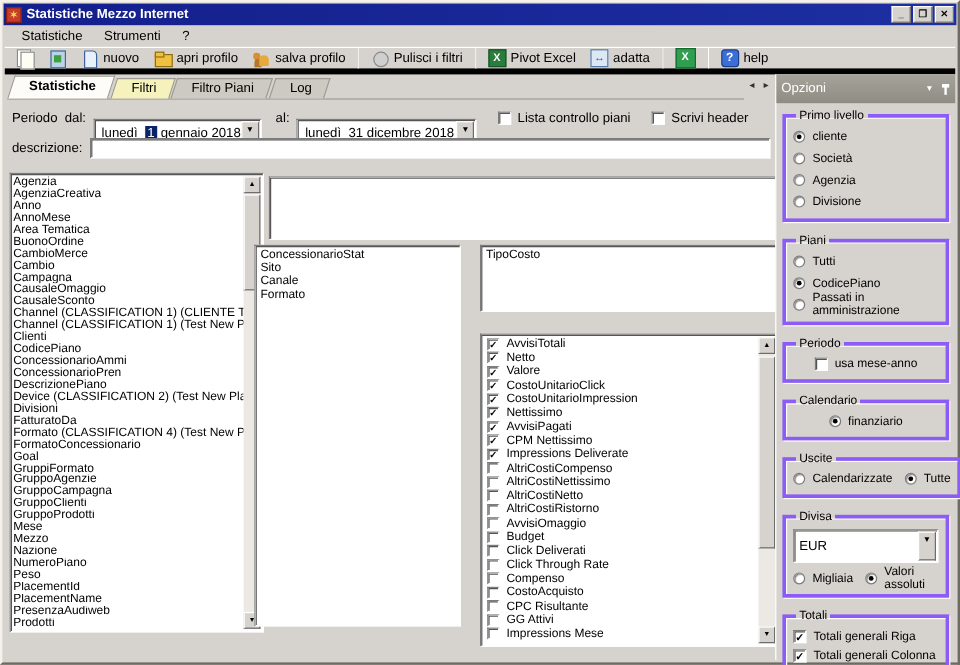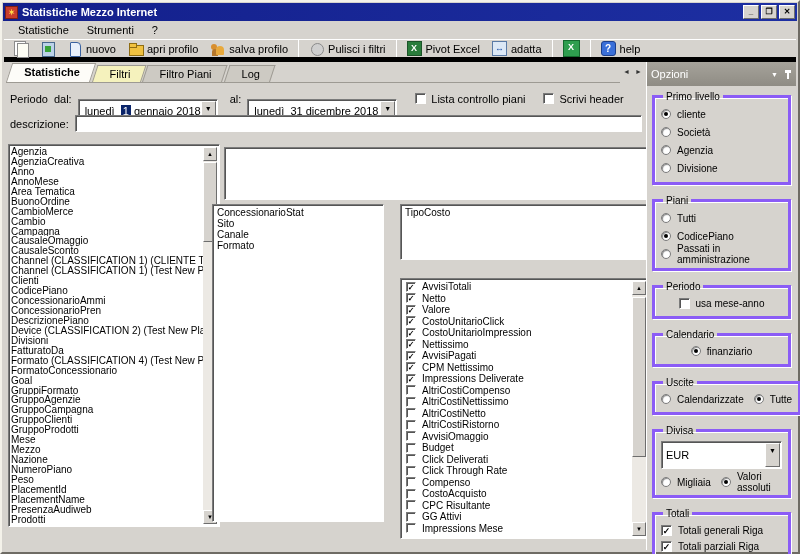--- a/index.html
+++ b/index.html
@@ -536,20 +536,24 @@
 
         <fieldset>
           <legend>Totali</legend>
           <div>
 
               <div class="c-row">
                 <span class="cb checked"></span>
                 <span>Totali generali Riga</span>
               </div>
 
+              <div class="c-row">
+                <span class="cb checked"></span>
+                <span>Totali generali Colonna</span>
+              </div>
 
               <div class="c-row">
                 <span class="cb checked"></span>
                 <span>Totali parziali Riga</span>
               </div>
 
               <div class="c-row">
                 <span class="cb checked"></span>
                 <span>Totali parziali Colonna</span>
               </div>

